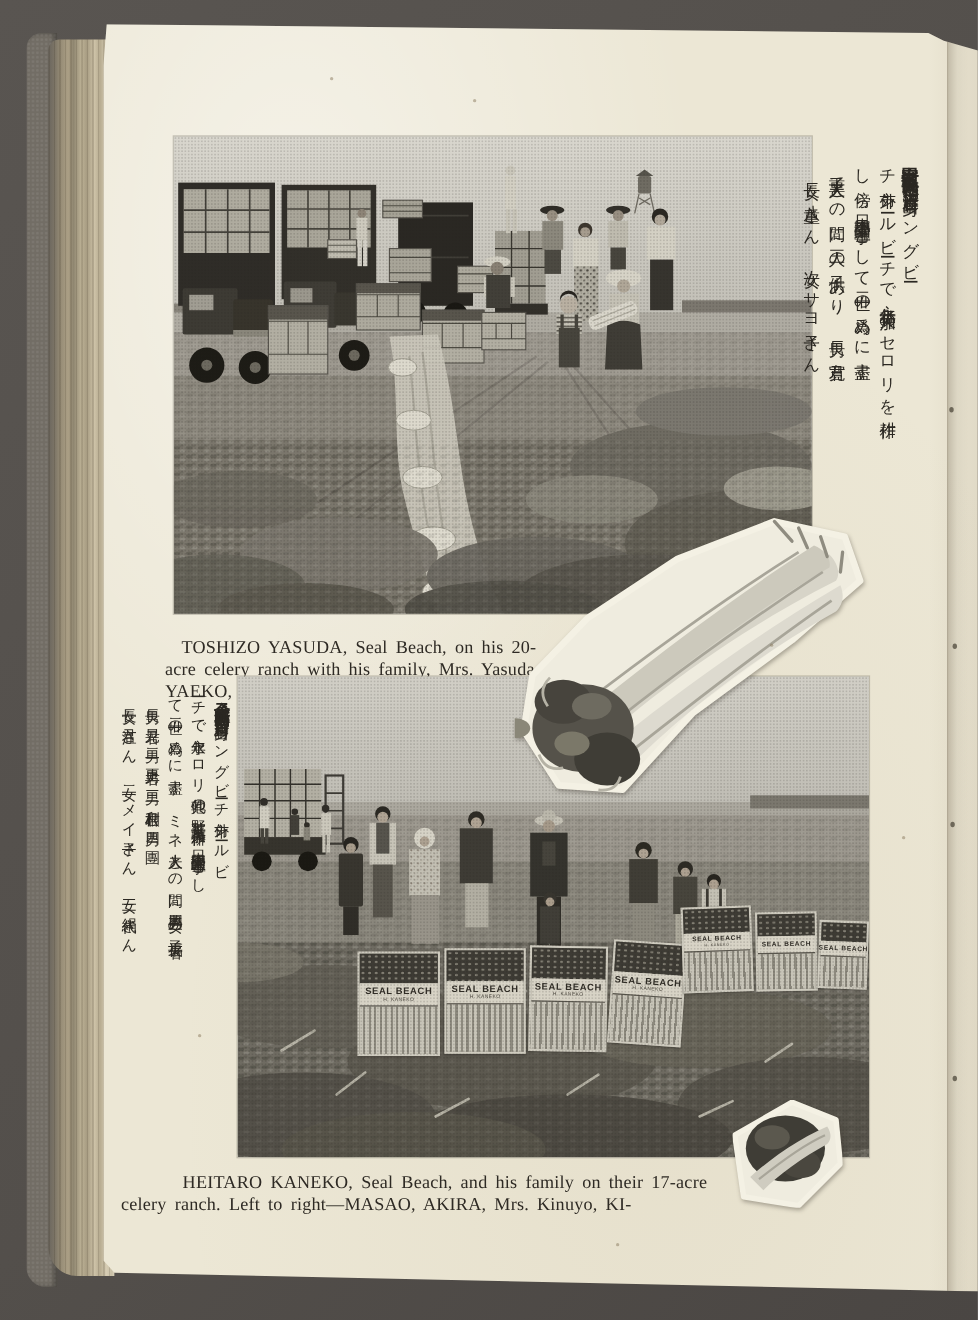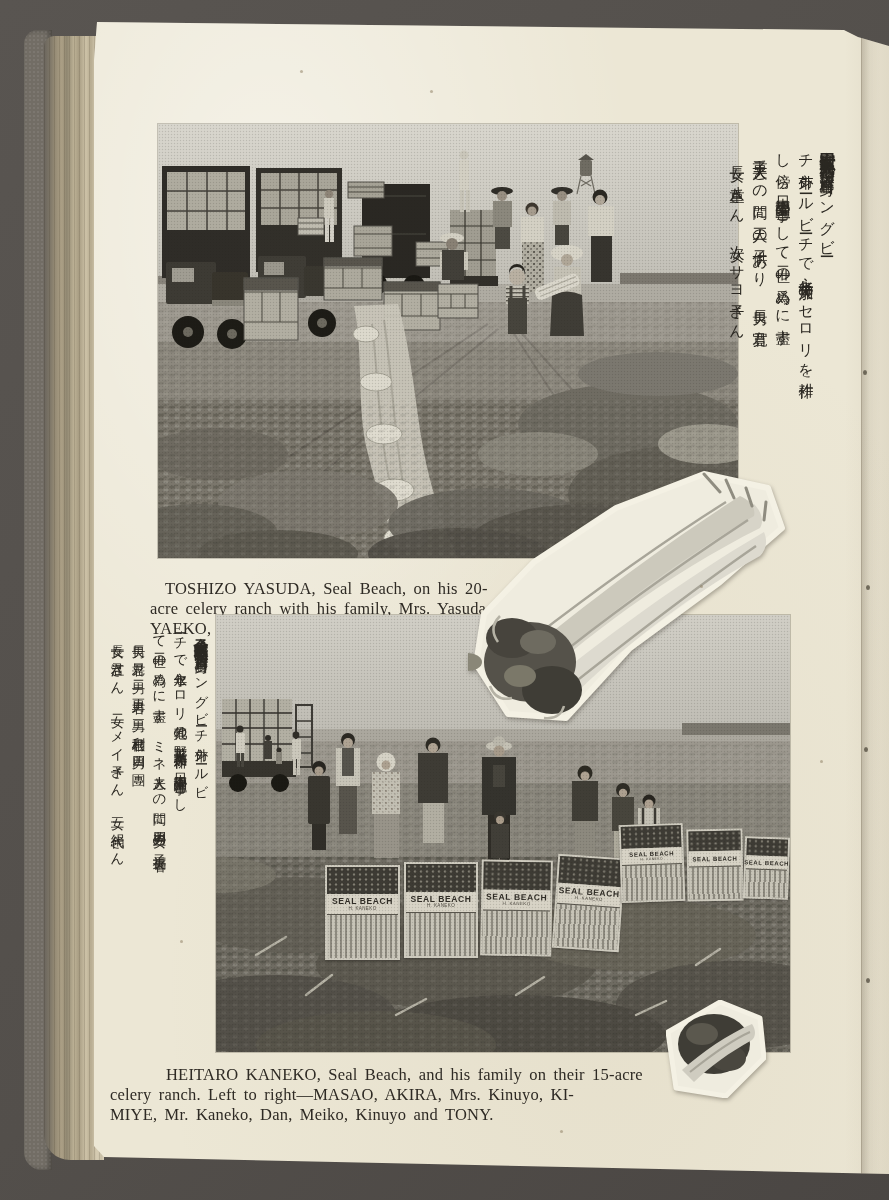--- a/index.html
+++ b/index.html
@@ -513,23 +513,22 @@
 
     <div class="jp-block jp-kaneko">
       <div class="jp-col"><span class="jp-name">金子兵太郎氏</span><span>福島縣信夫郡鳥川村出身ロングビーチ市外シールビ</span></div>
       <div class="jp-col">ーチで永年セロリ其他の野菜十五英加耕作、日本語學園理事とし</div>
       <div class="jp-col">て二世の爲めに盡す、ミネ夫人との間に四男三女の子福長者</div>
       <div class="jp-col">長男　晃君　二男　正男君　三男　利根君　四男　團</div>
       <div class="jp-col">長女　君江さん　二女　メイ子さん　三女　絹代さん</div>
     </div>
 
     <p class="caption cap-kaneko">
-      <span>HEITARO KANEKO, Seal Beach, and his family on their 15-acre</span>
+      <span>HEITARO KANEKO, Seal Beach, and his family on their 17-acre</span>
       <span>celery ranch.  Left to right—MASAO, AKIRA, Mrs. Kinuyo, KI-</span>
-      <span>MIYE, Mr. Kaneko, Dan, Meiko, Kinuyo and TONY.</span>
     </p>
 
     <div class="cutout cutout-large">
       <svg viewBox="0 0 322 262" width="322" height="262">
         <polygon points="16,152 66,100 148,46 236,12 300,26 314,66 252,120 162,186 98,256 40,252 8,202" fill="#efecdf" stroke="#f4f1e4" stroke-width="6" stroke-linejoin="round"></polygon>
         <g>
           <path d="M40,210 C100,160 190,90 286,42 C294,50 296,60 292,66 C200,112 112,178 56,232 Z" fill="#d7d4c8"></path>
           <path d="M52,196 C120,140 200,80 272,34 C282,38 288,46 286,54 C210,98 120,166 66,218 Z" fill="#ccc9bc"></path>
           <path d="M70,230 C130,180 214,118 296,70 C300,80 298,88 292,94 C212,138 136,200 92,248 Z" fill="#dddacf"></path>
           <path d="M60,180 C130,126 204,74 258,40 M76,206 C140,154 216,100 280,58 M92,232 C150,186 224,128 288,84" stroke="#a8a599" stroke-width="2.4" fill="none"></path>

